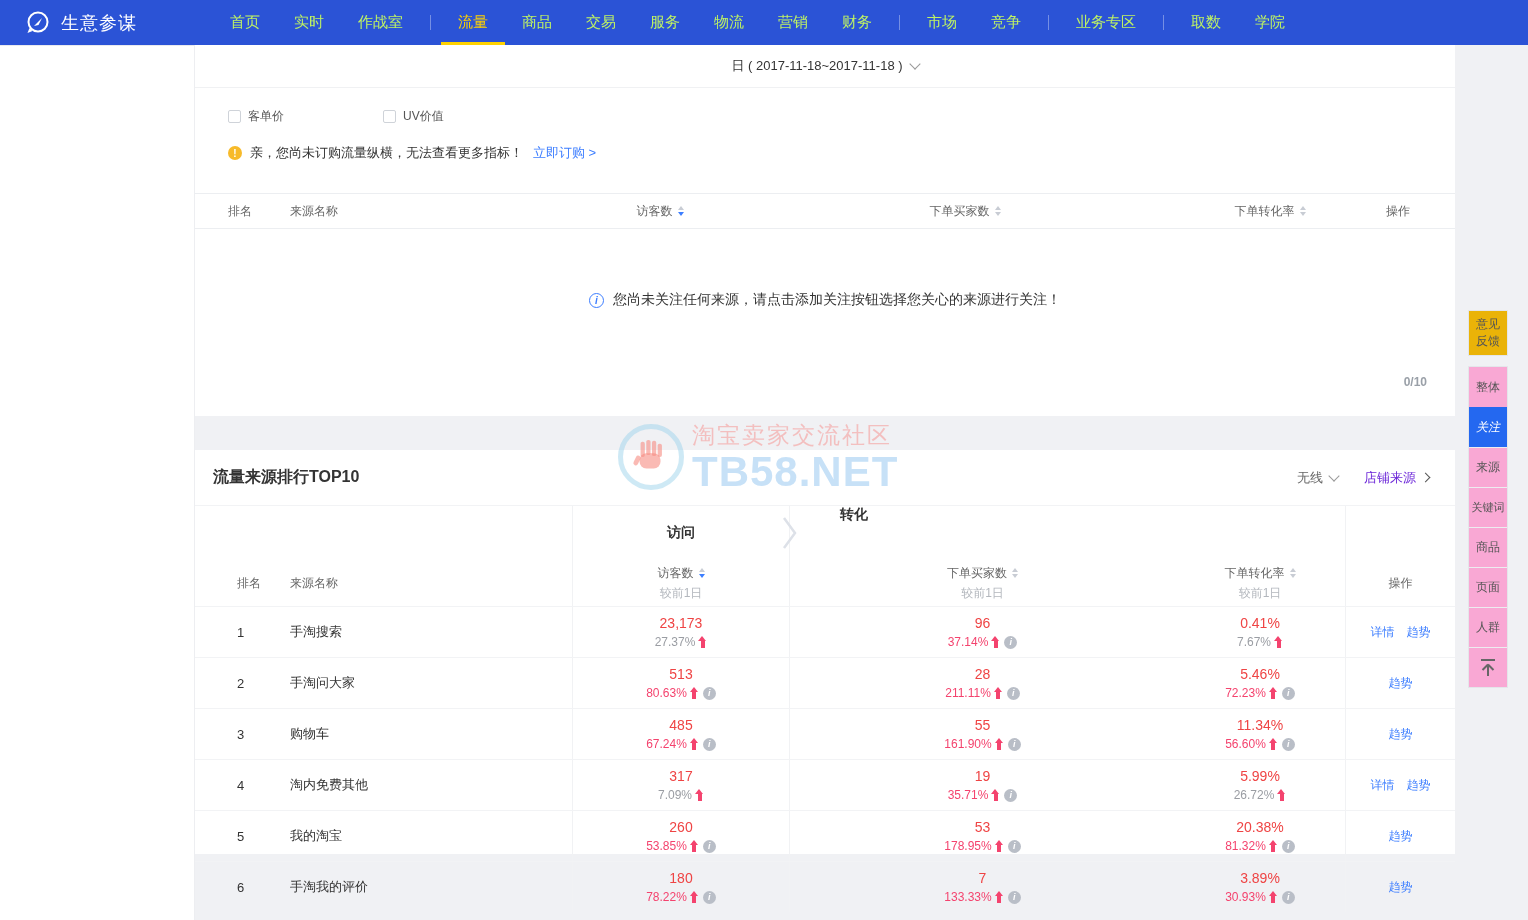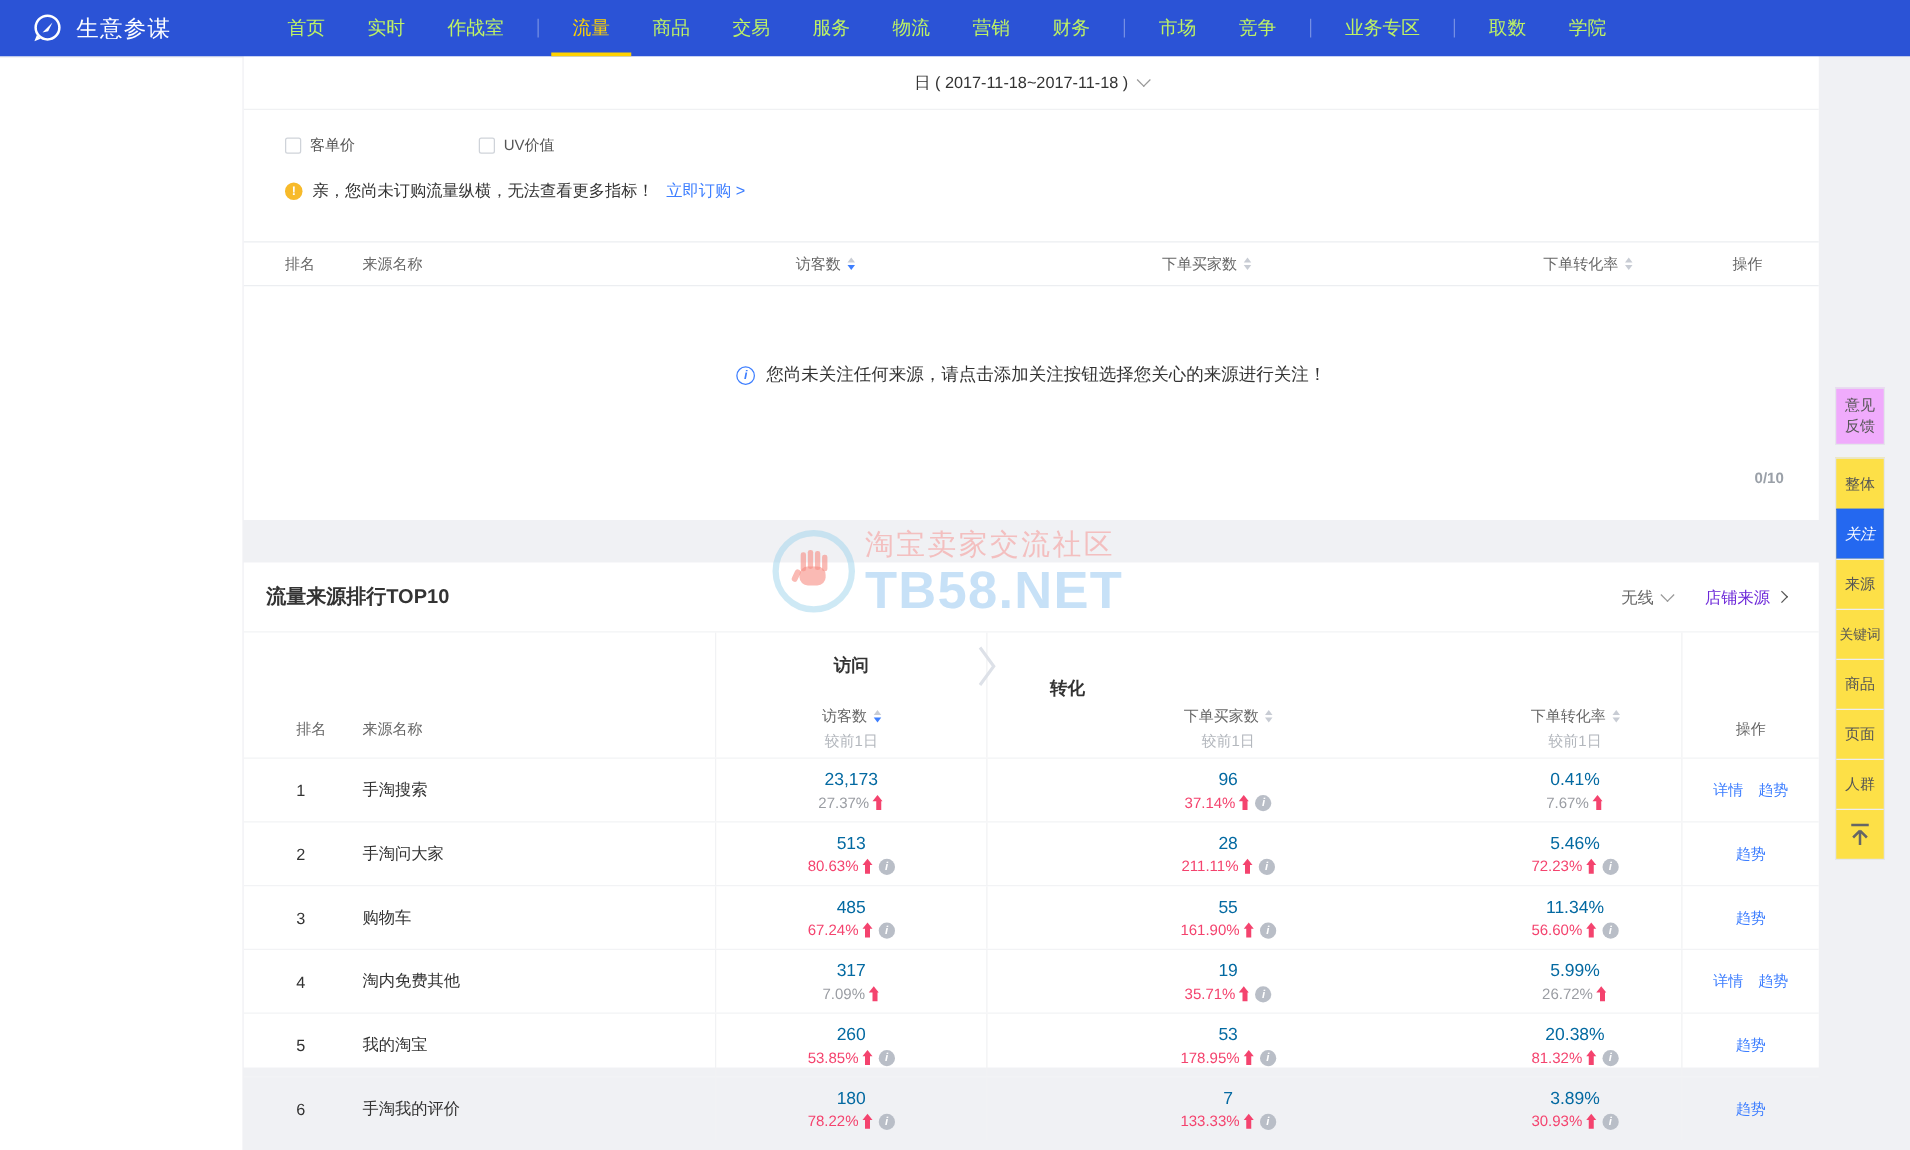--- a/index.html
+++ b/index.html
@@ -76,36 +76,36 @@
   .filter-wireless{ display:flex; align-items:center; gap:7px; font-size:13px; color:#666; }
   .shop-link{ display:flex; align-items:center; gap:6px; font-size:13px; color:#6d28d9; }
   .chev-right{ display:inline-block; width:7px; height:7px; border-right:1.5px solid #555; border-top:1.5px solid #555;
     transform:rotate(45deg); }
 
   
   .t2-grid{ display:grid; grid-template-columns:70px 307px 218px 385px 170px 1fr; }
   .t2-group{ height:55px; border-top:1px solid #f2f3f5; align-items:center; }
   .g-label{ font-size:14px; font-weight:bold; color:#333; }
   .g-visit{ display:flex; justify-content:center; align-items:center; height:100%; }
-  .g-conv{ position:relative; display:flex; align-items:flex-end; height:100%; padding-left:50px; }
+  .g-conv{ position:relative; display:flex; align-items:flex-start; height:100%; padding-left:50px; }
   .g-chevron{ position:absolute; left:-8px; top:50%; transform:translateY(-50%); }
   .col-band{ border-left:1px solid #f1f2f4; border-right:1px solid #f1f2f4; }
   .col-act{ border-left:1px solid #f1f2f4; }
   .t2-colhead{ height:46px; align-items:center; font-size:12px; color:#666; }
   .t2-colhead .cell{ display:flex; flex-direction:column; align-items:center; gap:3px; height:100%; justify-content:center; }
   .lab-line{ display:flex; align-items:center; gap:5px; }
   .sub-line{ color:#b3b7bd; }
   .h-rank{ padding-left:42px; justify-content:center; align-items:flex-start !important; }
   .h-name{ padding-left:25px; justify-content:center; align-items:flex-start !important; }
   .t2-rows .t2-row{ height:51px; border-top:1px solid #f2f3f5; align-items:center; }
   .t2-cell{ display:flex; flex-direction:column; justify-content:center; gap:4px; height:100%; }
   .cell-rank{ padding-left:42px; font-size:13px; color:#333; }
   .cell-name{ padding-left:25px; font-size:13px; color:#333; }
   .cell-metric{ align-items:center; }
-  .m-val{ font-size:14px; color:#0369a1; }
+  .m-val{ font-size:14px; color:#ef4444; }
   .m-chg{ display:flex; align-items:center; gap:3px; font-size:12px; }
   .pct.red{ color:#f4436e; }
   .pct.gray{ color:#9a9da3; }
   .up-arrow{ position:relative; display:inline-block; width:9px; height:12px; color:#f4436e; }
   .up-arrow::before{ content:''; position:absolute; top:0; left:0; border-left:4.5px solid transparent;
     border-right:4.5px solid transparent; border-bottom:5px solid currentColor; }
   .up-arrow::after{ content:''; position:absolute; top:4px; left:2.5px; width:4px; height:8px; background:currentColor; }
   .info-dot{ width:13px; height:13px; border-radius:50%; background:#b9bec7; color:#fff; font-size:9px;
     font-style:italic; font-weight:bold; display:flex; align-items:center; justify-content:center; margin-left:1px; }
   .cell-actions{ flex-direction:row; align-items:center; justify-content:center; gap:12px; font-size:12px; }
@@ -114,23 +114,23 @@
   
   .watermark{ position:absolute; left:618px; top:420px; display:flex; align-items:center; gap:8px;
     z-index:30; pointer-events:none; }
   .wm-ring{ width:66px; height:66px; border:5px solid rgba(158,211,235,.5); border-radius:50%;
     display:flex; align-items:center; justify-content:center; }
   .wm-line1{ font-size:23px; color:rgba(246,150,147,.55); letter-spacing:2px; }
   .wm-line2{ font-size:42px; font-weight:bold; color:rgba(162,205,242,.6); letter-spacing:1px; line-height:1; }
 
   
   .rw{ position:absolute; right:20px; top:310px; width:40px; z-index:60; }
-  .rw-feedback{ background:#f0abfc; border:1px solid #e4e6ea; font-size:12px; color:#555; text-align:center;
+  .rw-feedback{ background:#eab308; border:1px solid #e4e6ea; font-size:12px; color:#555; text-align:center;
     padding:5px 2px; line-height:17px; margin-bottom:10px; }
-  .rw-group{ background:#fde047; border:1px solid #e4e6ea; }
+  .rw-group{ background:#f9a8d4; border:1px solid #e4e6ea; }
   .rw-item{ height:40px; display:flex; align-items:center; justify-content:center; font-size:12px; color:#555;
     border-top:1px solid #ededf0; white-space:nowrap; }
   #rw-items .rw-item:first-child{ border-top:none; }
   .rw-item.small{ font-size:11px; }
   .rw-item.active{ background:#2468f0; color:#fff; border-top-color:#2468f0;font-style:italic; }
 </style>
 </head>
 <body>
 
 <header class="topnav" data-interactable="false">

